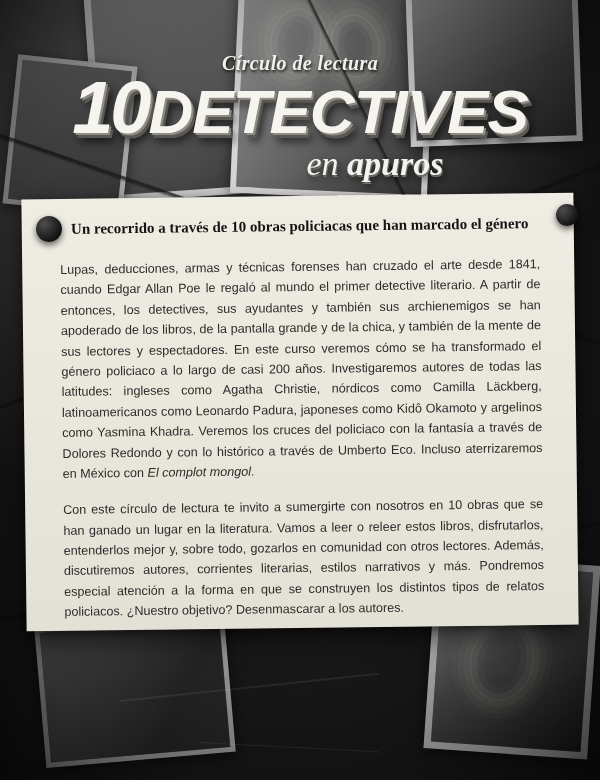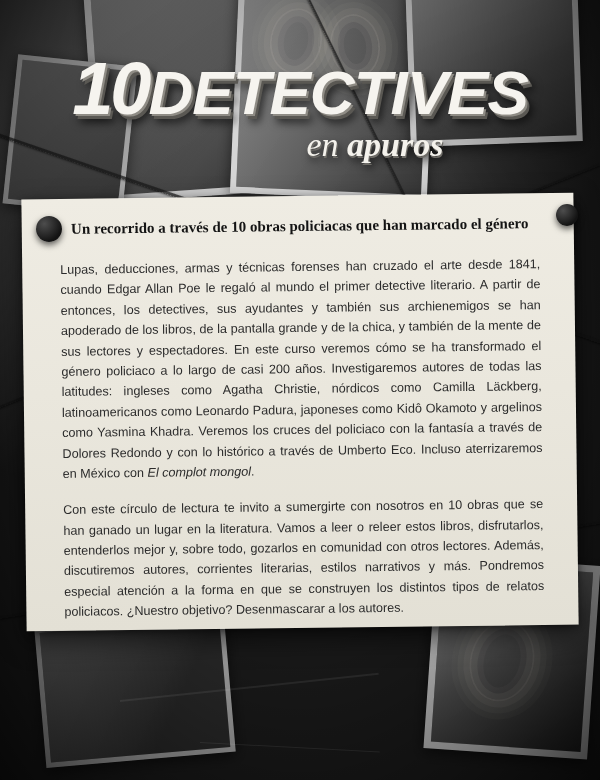--- a/index.html
+++ b/index.html
@@ -238,20 +238,21 @@
     <div class="fingerprint f2"></div>
     <div class="fingerprint f3"></div>
 
     <div class="tape t1"></div>
     <div class="tape t2"></div>
     <div class="tape t3"></div>
     <div class="tape t4"></div>
   </div>
 
   <div class="title-block">
+    <div class="kicker">Círculo de lectura</div>
     <div class="main-title">
       <span class="num">10</span><span>DETECTIVES</span>
     </div>
     <div class="subtitle">
       <span class="light">en </span><span>apuros</span>
     </div>
   </div>
 
   <div class="sheet">
     <div class="sheet-inner">

